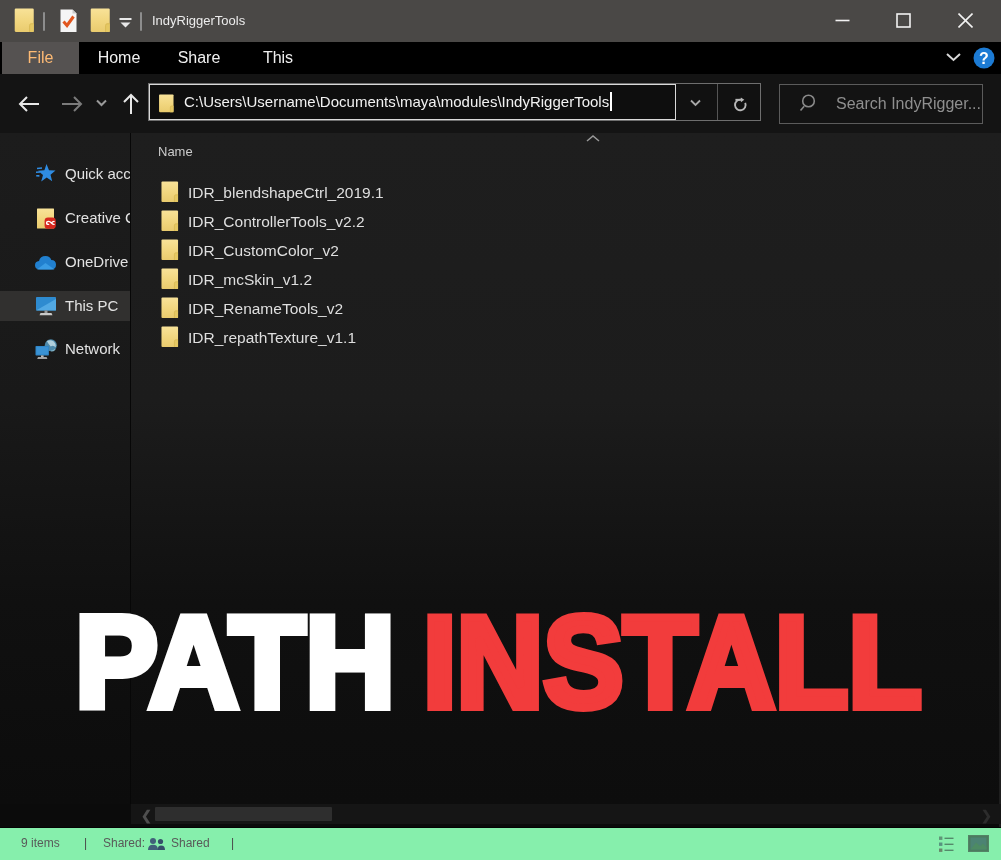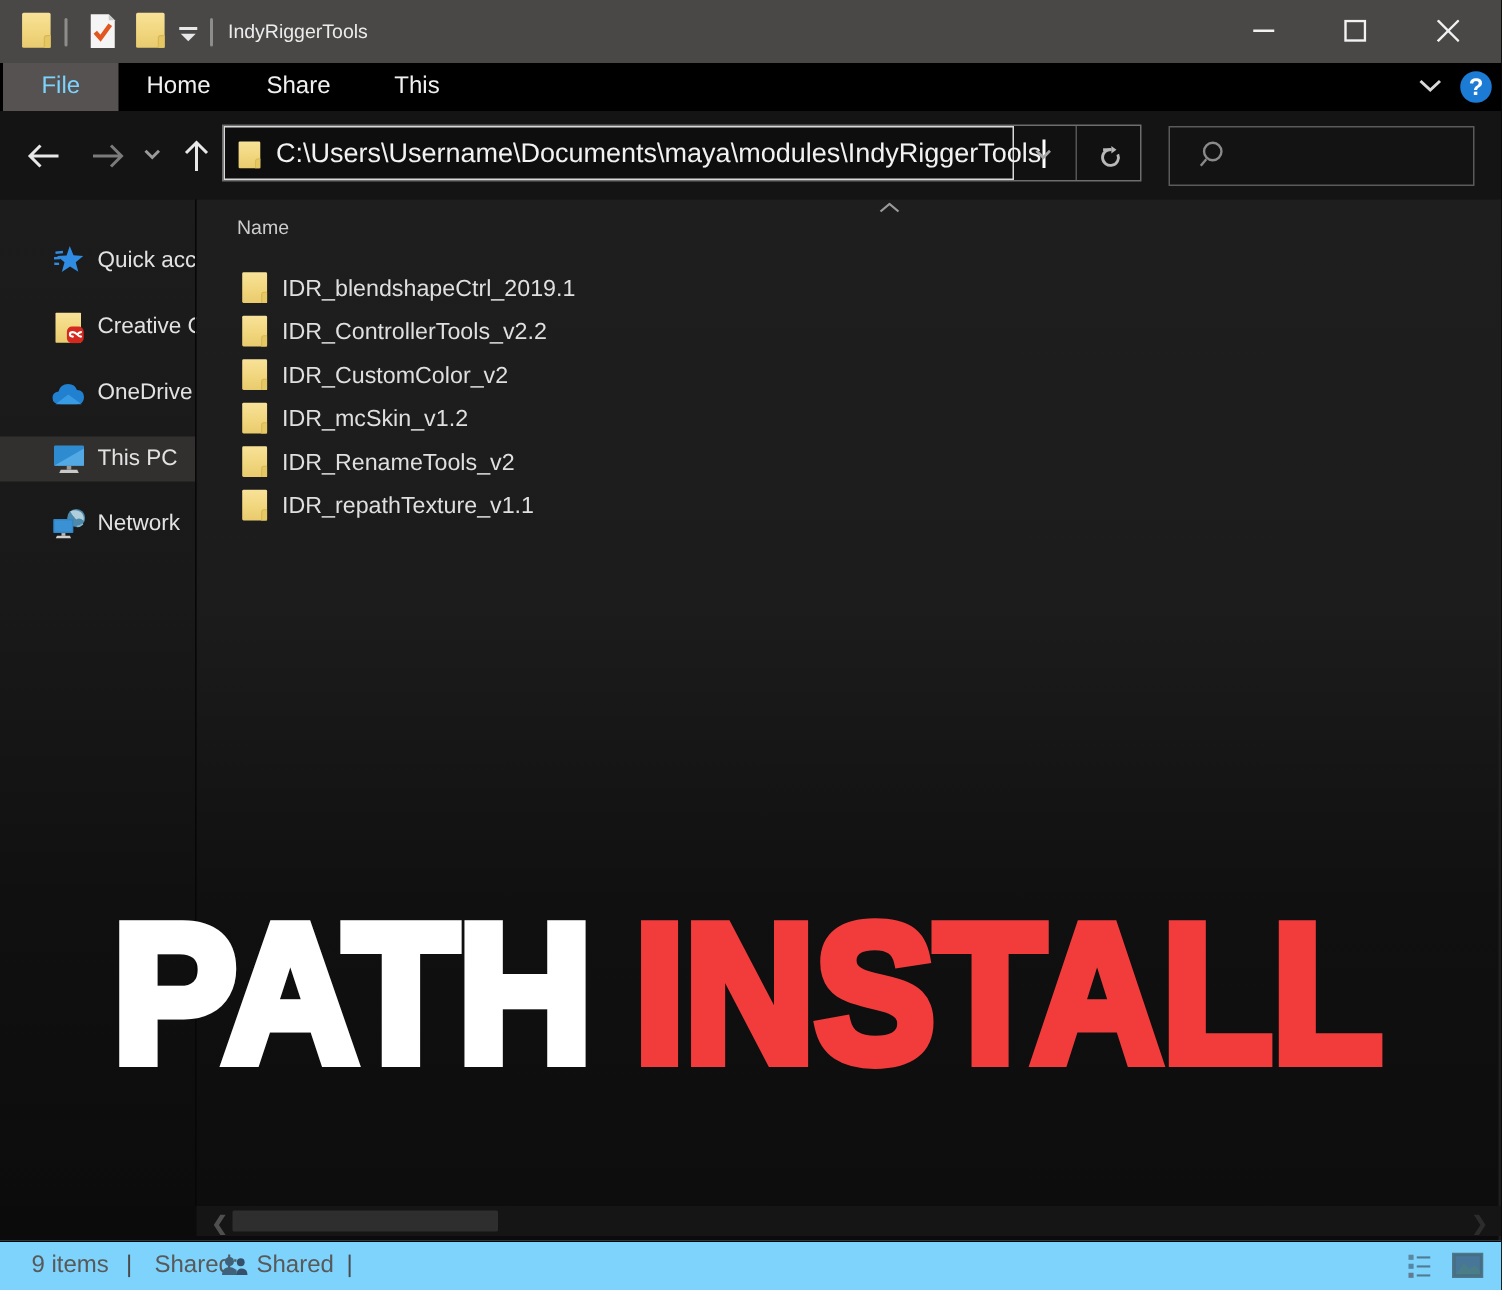--- a/index.html
+++ b/index.html
@@ -2,43 +2,43 @@
 <html><head><meta charset="utf-8"><style>
 *{margin:0;padding:0;box-sizing:border-box;}
 html,body{width:1001px;height:860px;overflow:hidden;background:#0b0b0b;}
 #win{position:relative;width:1001px;height:860px;font-family:"Liberation Sans",sans-serif;overflow:hidden;background:#0b0b0b;}
 .abs{position:absolute;}
 #titlebar{left:0;top:0;width:1001px;height:42px;background:#4a4846;}
 #title{left:152px;top:0;height:42px;line-height:42px;font-size:13px;color:#ececec;}
 .tsep{top:12px;width:2px;height:19px;background:#8d8d8d;border-radius:1px;}
 .winbtn{stroke:#f2f2f2;stroke-width:1.6;fill:none;}
 #menubar{left:0;top:42px;width:1001px;height:32px;background:#000;}
-#filetab{left:2px;top:0;width:77px;height:32px;background:#555251;color:#7dd3fc;text-align:center;line-height:32px;font-size:16px;}
+#filetab{left:2px;top:0;width:77px;height:32px;background:#555251;color:#fdba74;text-align:center;line-height:32px;font-size:16px;}
 .mtab{top:0;height:32px;line-height:32px;font-size:16px;color:#f0f0f0;text-align:center;width:80px;}
 #addrrow{left:0;top:74px;width:1001px;height:59px;background:#141414;}
 #addrbox{left:148px;top:9px;width:613px;height:38px;border:1px solid #6e6e6e;background:#111;}
 #addredit{left:149px;top:10px;width:527px;height:36px;border:1.5px solid #d9d9d9;background:#0e0e0e;}
-#addrtext{left:184px;top:9px;height:38px;line-height:38px;font-size:18px;color:#f2f2f2;white-space:pre;}
+#addrtext{left:184px;top:9px;height:38px;line-height:38px;font-size:15px;color:#f2f2f2;white-space:pre;}
 #searchbox{left:779px;top:10px;width:204px;height:40px;border:1px solid #5b5b5b;background:#131313;}
 #searchtext{left:836px;top:10px;height:40px;line-height:40px;font-size:16px;color:#8f8f8f;}
 #sidebar{left:0;top:133px;width:131px;height:671px;background:linear-gradient(180deg,#1c1c1c 0%,#191919 40%,#101010 70%,#0c0c0c 100%);overflow:hidden;}
 #pane{left:131px;top:133px;width:870px;height:671px;background:linear-gradient(180deg,#1e1e1e 0%,#1c1c1c 40%,#101010 70%,#0d0d0d 100%);overflow:hidden;}
 #vdivider{left:130px;top:133px;width:1px;height:671px;background:#070707;}
 .srow{left:0;width:131px;height:30px;}
 .slabel{position:absolute;left:65px;top:0;height:30px;line-height:30px;font-size:15px;color:#e2e2e2;white-space:pre;}
 .sicon{position:absolute;left:36px;top:5px;}
 #thispcrow{background:#31302f;}
 #namehdr{left:27px;top:11px;font-size:13px;color:#cccccc;}
 .frow{left:57px;height:29px;line-height:29px;font-size:15.5px;color:#dfdfdf;white-space:pre;}
 .ficon{position:absolute;left:-27px;top:3px;}
 .big{top:597px;font-size:130.6px;font-weight:bold;line-height:1;transform-origin:0 0;white-space:pre;-webkit-text-stroke:8px currentColor;}
 #hscroll{left:131px;top:804px;width:870px;height:20px;background:#151515;}
 #hthumb{left:24px;top:3px;width:177px;height:14px;background:#2e2e2e;border-radius:1px;}
 .scrarrow{top:4px;font-size:13px;color:#4f4f4f;font-weight:bold;}
-#statusbar{left:0;top:827px;width:1001px;height:33px;background:#7dd3fc;border-top:1px solid #040404;color:#595959;font-size:16px;}
+#statusbar{left:0;top:827px;width:1001px;height:33px;background:#86efac;border-top:1px solid #040404;color:#595959;font-size:12px;}
 #statusbar span{position:absolute;top:0;height:33px;line-height:31px;}
 </style></head><body>
 <div id="win">
   <div class="abs" id="titlebar">
     <svg class="abs" style="left:14px;top:8px" width="21" height="25" viewBox="0 0 19 23">
         <use href="#folder"></use>
       </svg>
     <div class="abs tsep" style="left:43px"></div>
     <svg class="abs" style="left:60px;top:9px" width="18" height="24" viewBox="0 0 18 24">
         <use href="#doccheck"></use>
@@ -102,20 +102,21 @@
     <svg class="abs" style="left:732px;top:22px" width="16" height="16" viewBox="0 0 16 16">
         <path d="M13.2 6.9 A 5.3 5.3 0 1 1 8.9 3.7" stroke="#b8b8b8" stroke-width="1.9" fill="none"></path>
         <path d="M3.4 3.8 L8.9 3.8" stroke="#b8b8b8" stroke-width="1.9" fill="none"></path>
         <path d="M8.9 1.4 L8.9 6.3 L12.3 3.85 Z" fill="#b8b8b8"></path>
       </svg>
     <div class="abs" id="searchbox"></div>
     <svg class="abs" style="left:799px;top:20px" width="17" height="18" viewBox="0 0 17 18">
         <circle cx="9.5" cy="7" r="5.8" stroke="#8a8a8a" stroke-width="1.6" fill="none"></circle>
         <line x1="5.2" y1="12.2" x2="1.5" y2="16.5" stroke="#8a8a8a" stroke-width="1.6"></line>
       </svg>
+    <div class="abs" id="searchtext">Search IndyRigger...</div>
   </div>
   <div class="abs" id="sidebar">
     <div class="abs srow" style="top:26px">
         <svg class="sicon" style="top:4px" width="20" height="20" viewBox="0 0 20 20">
           <use href="#qstar"></use>
         </svg>
         <div class="slabel">Quick access</div>
       </div>
     <div class="abs srow" style="top:70px">
         <svg class="sicon" width="20" height="21" viewBox="0 0 20 21">

